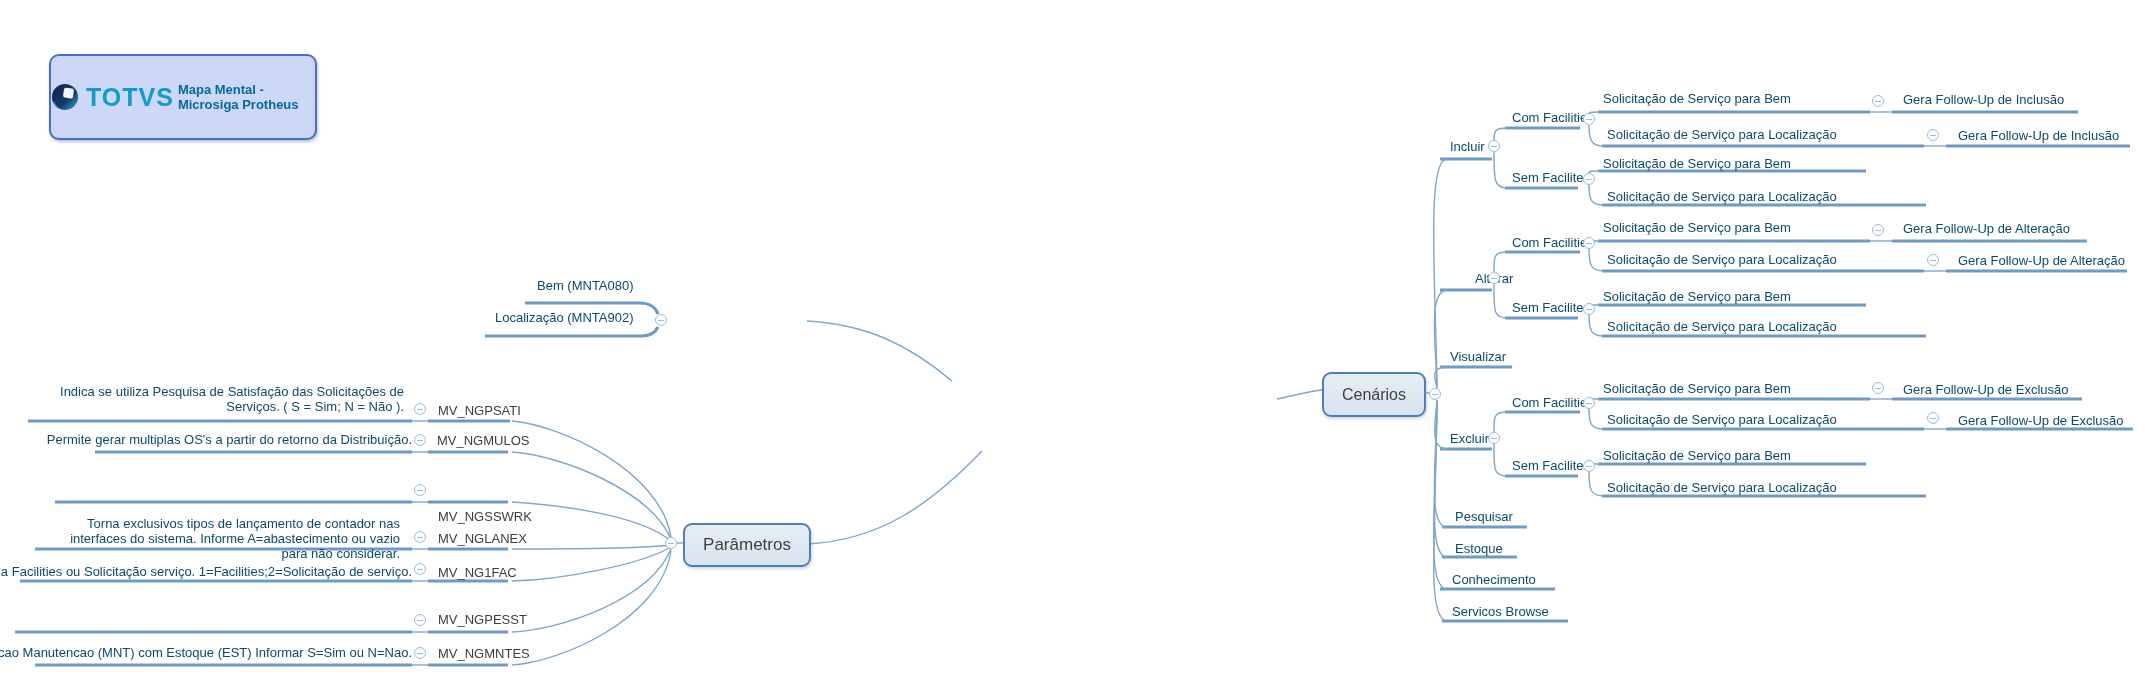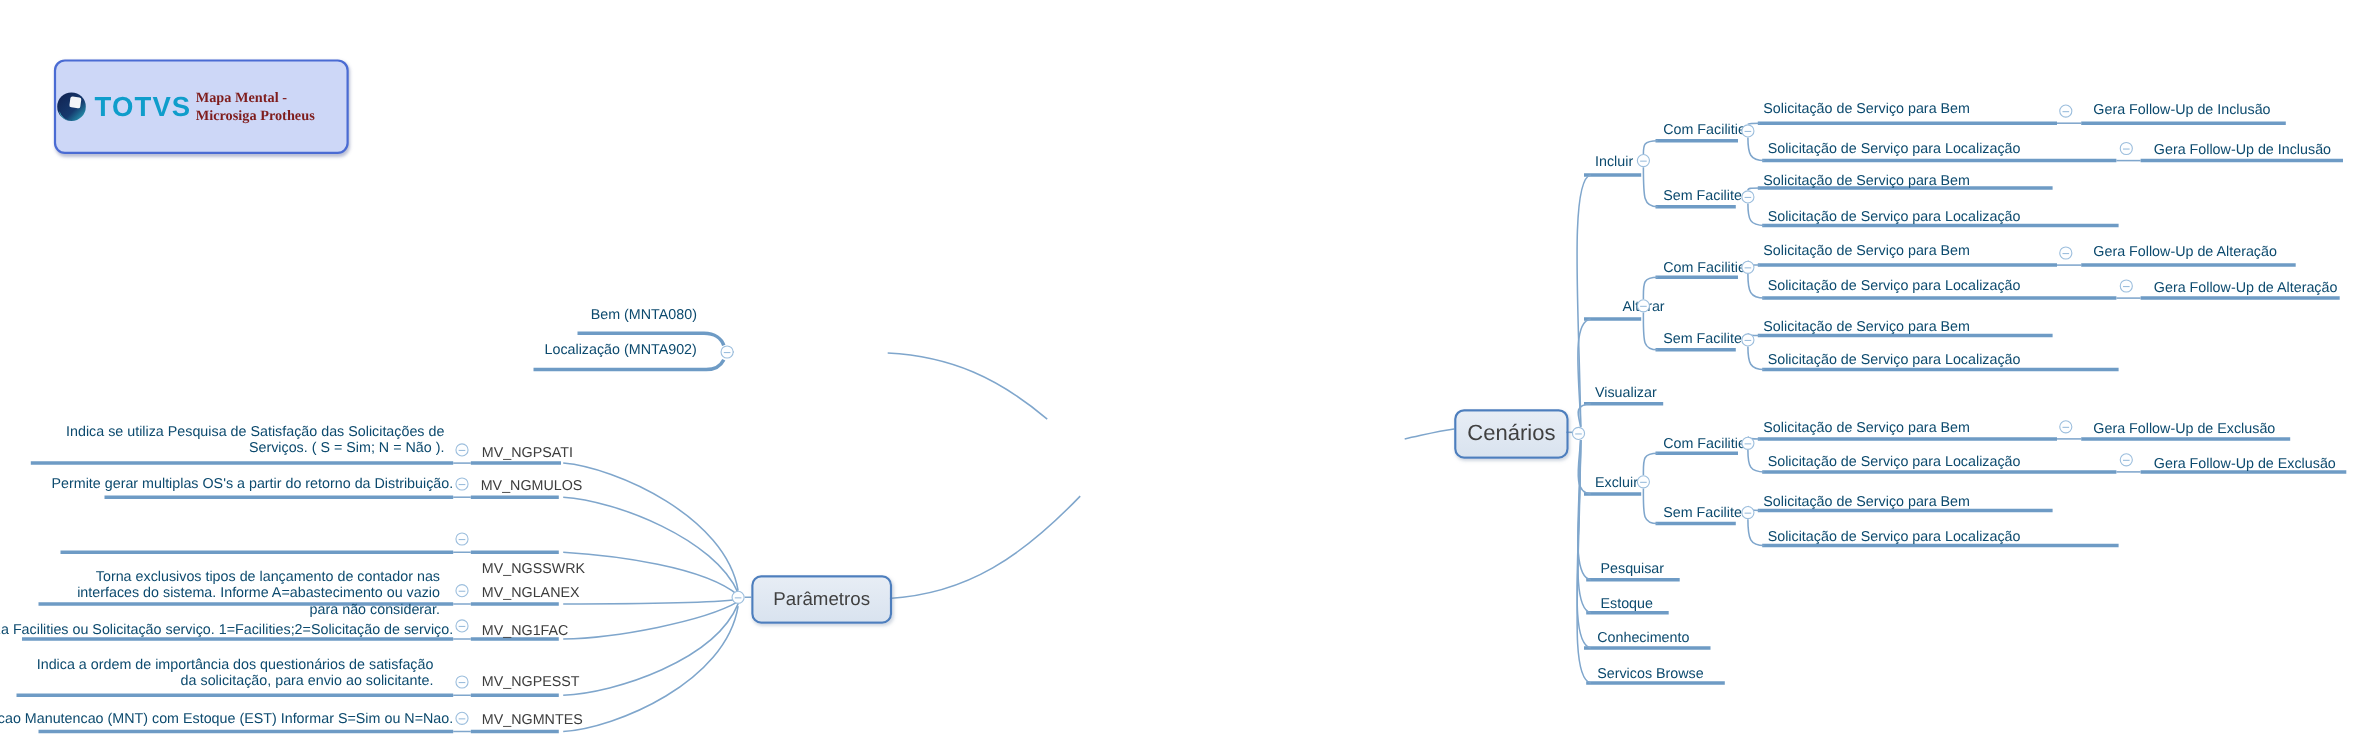--- a/index.html
+++ b/index.html
@@ -19,21 +19,21 @@
        box-shadow:2px 3px 4px rgba(120,140,170,.4);}
   .collapse{position:absolute;width:12px;height:12px;border-radius:50%;
        background:#fdfeff;border:1px solid #9cbedd;box-sizing:border-box;}
   .collapse::after{content:"";position:absolute;left:2px;right:2px;top:4.5px;height:1px;background:#9cbedd;}
   .logo{position:absolute;left:49px;top:27px;width:268px;height:86px;box-sizing:border-box;
        background:#cdd7f7;border:2px solid #4a6bd3;border-radius:10px;
        box-shadow:1px 2px 3px rgba(100,110,160,.45);
        display:flex;flex-direction:row;align-items:center;justify-content:center;gap:4px;margin-top:27px;}
   .logo .brandrow{display:flex;align-items:center;gap:7px;}
   .logo .brand{font-size:25px;font-weight:bold;color:#0f9dcb;letter-spacing:1px;}
-  .logo .sub{font-size:13px;font-weight:bold;color:#7f1d1d;font-family:Liberation Serif, serif;}
+  .logo .sub{font-size:13px;font-weight:bold;color:#0369a1;}
 </style>
 </head>
 <body>
 
 <div id="canvas">
 
   <svg class="layer">
     <g stroke="#6e9bc5" stroke-width="3.2" fill="none">
 
       <line x1="28" y1="421" x2="412" y2="421"></line>
@@ -171,37 +171,36 @@
       </span>
       <span class="brand">TOTVS</span>
     </div>
     <div class="sub">Mapa Mental - Microsiga Protheus</div>
   </div>
 
 
   <div class="box" style="left:683px;top:523px;width:124px;height:40px;">
     <span>Parâmetros</span>
   </div>
-  <div class="box" style="left:1322px;top:372px;width:100px;height:41px;font-size:20px;">
+  <div class="box" style="left:1322px;top:372px;width:100px;height:41px;font-size:16px;">
     <span>Cenários</span>
   </div>
 
   <div class="lbl" style="left:537px;top:278px;">Bem (MNTA080)</div>
   <div class="lbl" style="left:495px;top:310px;">Localização (MNTA902)</div>
 
   <div class="lbl wrap" style="left:28px;top:384px;width:376px;">Indica se utiliza Pesquisa de Satisfação das Solicitações de Serviços. ( S = Sim; N = Não ).</div>
   <div class="mv" style="left:438px;top:403px;">MV_NGPSATI</div>
   <div class="lbl" style="right:1733px;top:432px;">Permite gerar multiplas OS's a partir do retorno da Distribuição.</div>
   <div class="mv" style="left:437px;top:433px;">MV_NGMULOS</div>
   <div class="mv" style="left:438px;top:485px;margin-top:24px;">MV_NGSSWRK</div>
   <div class="lbl wrap" style="left:42px;top:516px;width:358px;">Torna exclusivos tipos de lançamento de contador  nas interfaces do sistema. Informe A=abastecimento ou vazio para não considerar.</div>
   <div class="mv" style="left:438px;top:531px;">MV_NGLANEX</div>
   <div class="lbl" style="right:1733px;top:564px;">Indica se utiliza Facilities ou Solicitação  serviço. 1=Facilities;2=Solicitação de serviço.</div>
   <div class="mv" style="left:438px;top:565px;">MV_NG1FAC</div>
-  <div class="lbl wrap" style="left:22px;top:596px;width:372px;">Indica a ordem de importância dos questionários de satisfação da solicitação, para envio ao solicitante.</div>
   <div class="mv" style="left:438px;top:612px;">MV_NGPESST</div>
   <div class="lbl" style="right:1733px;top:645px;">Integracao Manutencao (MNT) com Estoque (EST) Informar S=Sim ou N=Nao.</div>
   <div class="mv" style="left:438px;top:646px;">MV_NGMNTES</div>
 
   <div class="lbl" style="left:1450px;top:139px;">Incluir</div>
   <div class="lbl" style="left:1450px;top:271px;margin-left:25px;">Alterar</div>
   <div class="lbl" style="left:1450px;top:349px;">Visualizar</div>
   <div class="lbl" style="left:1450px;top:431px;">Excluir</div>
   <div class="lbl" style="left:1455px;top:509px;">Pesquisar</div>
   <div class="lbl" style="left:1455px;top:541px;">Estoque</div>

